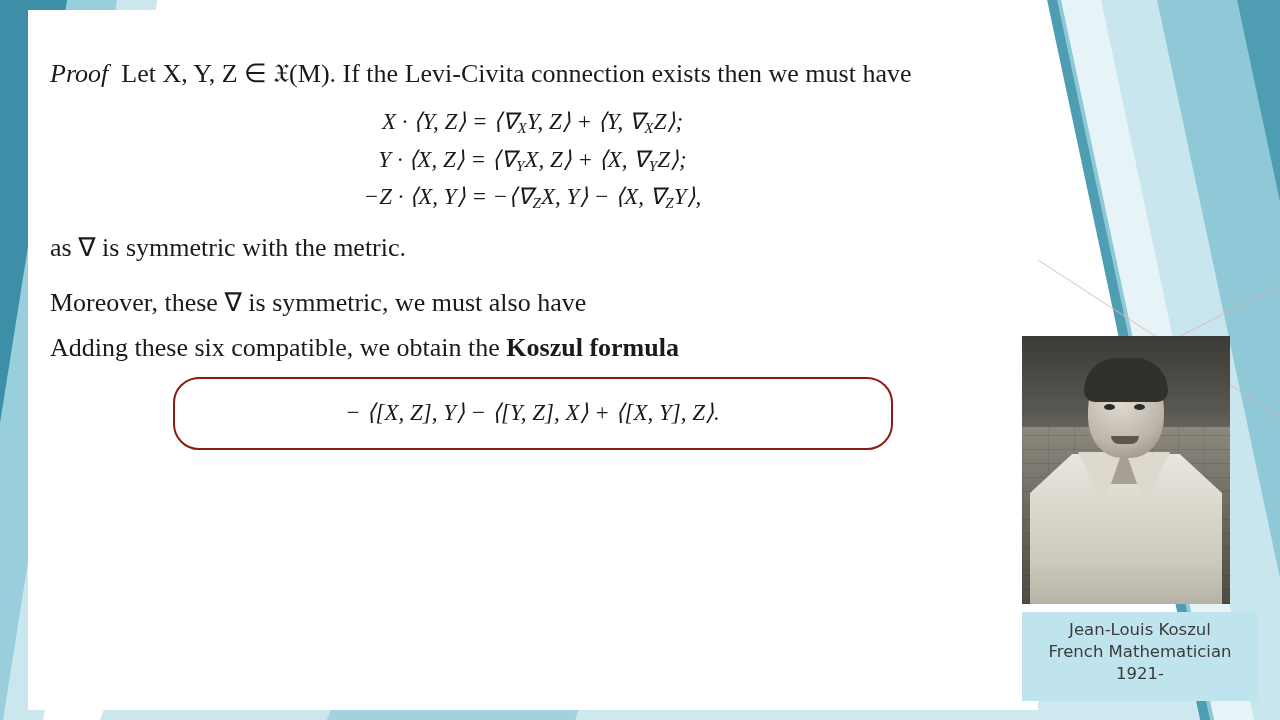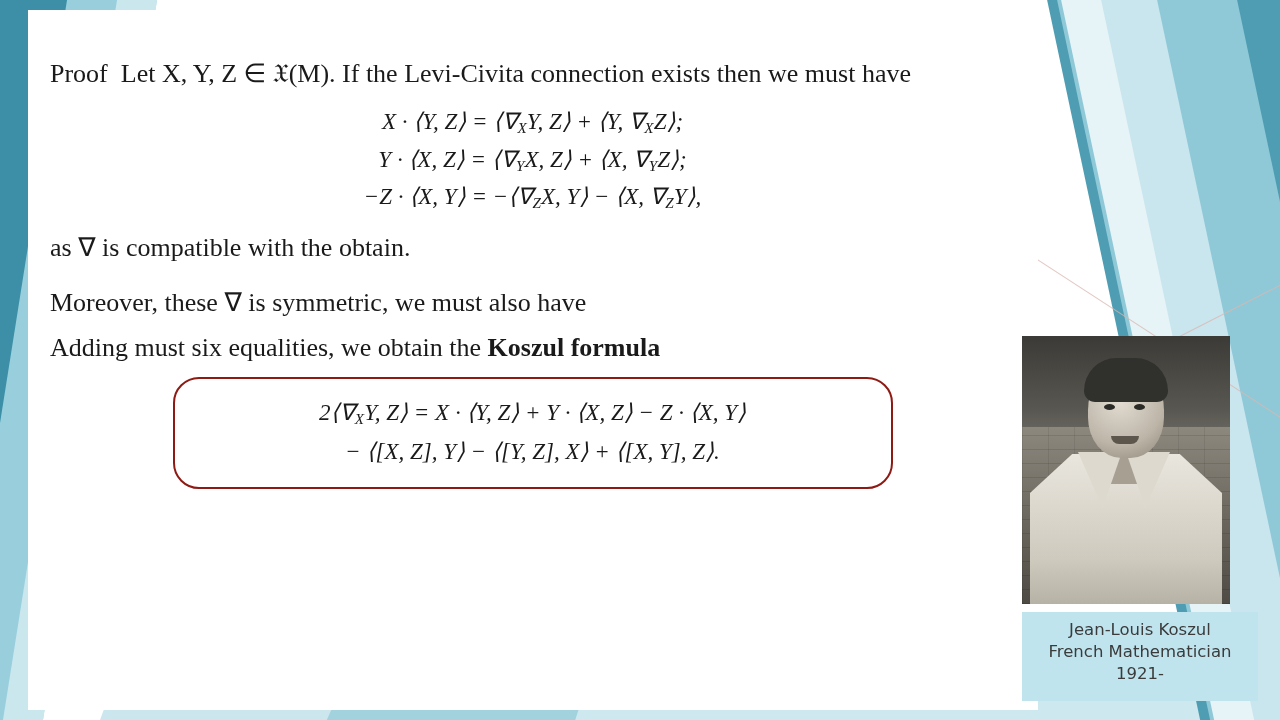--- a/index.html
+++ b/index.html
@@ -118,21 +118,21 @@
     top: 48px;
     width: 965px;
     color: #1a1a1a;
   }
 
   .para {
     font-size: 26px;
     line-height: 1.26;
     margin: 0 0 12px 0;
   }
-  .para .it { }
+  .para .it { font-style: italic; }
   .para .bold { font-weight: bold; text-align: right; }
 
   .eqblock {
     margin: 8px 0 16px 0;
     text-align: center;
     font-size: 23px;
     line-height: 1.62;
     font-family: "Liberation Serif", serif;
   }
   .eq {
@@ -277,38 +277,37 @@
         <span class="it">Proof</span>
         &nbsp;<span>Let X, Y, Z ∈ 𝔛(M). If the Levi-Civita connection exists then we must have</span>
       </p>
 
       <div class="eqblock">
         <div class="eq">X · ⟨Y, Z⟩ = ⟨∇<span class="sub">X</span>Y, Z⟩ + ⟨Y, ∇<span class="sub">X</span>Z⟩;</div>
         <div class="eq">Y · ⟨X, Z⟩ = ⟨∇<span class="sub">Y</span>X, Z⟩ + ⟨X, ∇<span class="sub">Y</span>Z⟩;</div>
         <div class="eq">−Z · ⟨X, Y⟩ = −⟨∇<span class="sub">Z</span>X, Y⟩ − ⟨X, ∇<span class="sub">Z</span>Y⟩,</div>
       </div>
 
-      <p class="para">as ∇ is compatible with the obtain.</p>
+      <p class="para">as ∇ is symmetric with the metric.</p>
 
       <div class="spacer-sm"></div>
 
       <p class="para">
         <span>Moreover, these ∇ is symmetric, we must also</span>
         <span>have</span>
       </p>
 
 
       <p class="para">
-        <span>Adding must six equalities, we obtain the</span>
+        <span>Adding these six compatible, we obtain the</span>
         <span class="bold">Koszul formula</span>
       </p>
 
       <div class="koszul-box">
         <div class="eqblock">
-          <div class="eq">2⟨∇<span class="sub">X</span>Y, Z⟩ = X · ⟨Y, Z⟩ + Y · ⟨X, Z⟩ − Z · ⟨X, Y⟩</div>
           <div class="eq">− ⟨[X, Z], Y⟩ − ⟨[Y, Z], X⟩ + ⟨[X, Y], Z⟩.</div>
         </div>
       </div>
 
     </div>
   </div>
 
   <div class="portrait-wrap">
     <div class="ph-sky"></div>
     <div class="ph-wall"></div>

